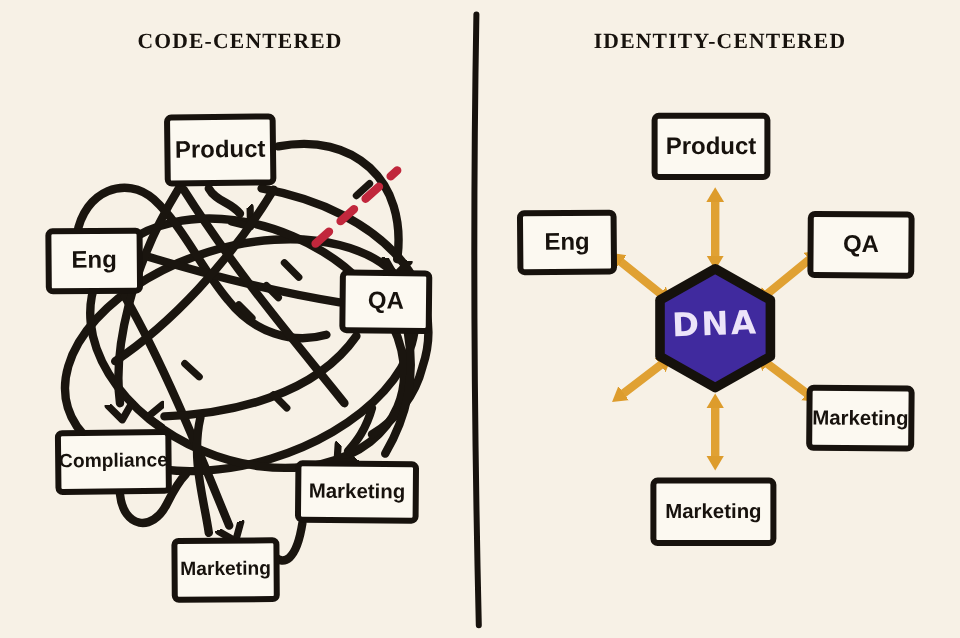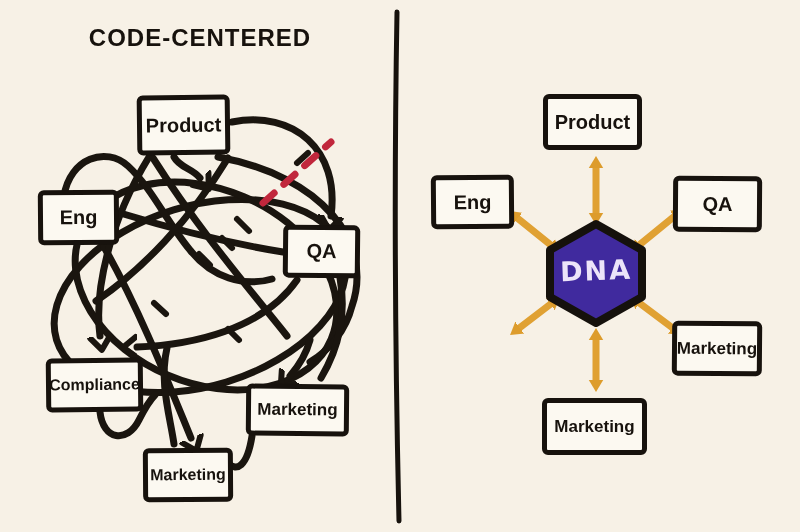--- a/index.html
+++ b/index.html
@@ -8,25 +8,25 @@
     width:800px;height:532px;
     background:#f7f1e6;
     overflow:hidden;
     font-family:"Liberation Sans", sans-serif;
   }
   .panel-title{
     position:absolute;
     top:24px;
     width:400px;
     text-align:center;
-    font-size:24px;
+    font-size:18px;
     font-weight:bold;
     letter-spacing:1px;
     color:#17120d;
-    font-family:Liberation Sans, sans-serif;
+    font-family:Liberation Serif, serif;
   }
   #canvas{
     position:absolute;left:0;top:0;z-index:1;
   }
   .node{
     position:absolute;
     box-sizing:border-box;
     background:#fcf9f1;
     border:5px solid #17120d;
     border-radius:6px;
@@ -111,20 +111,21 @@
       <path d="M 676,215 L 638,246" marker-start="url(#arrowOs)" marker-end="url(#arrowO)"></path>
       <path d="M 518,329 L 552,303" marker-start="url(#arrowOs)" marker-end="url(#arrowO)"></path>
       <path d="M 674,329 L 638,302" marker-start="url(#arrowOs)" marker-end="url(#arrowO)"></path>
       <path d="M 596,338 L 596,382" marker-start="url(#arrowOs)" marker-end="url(#arrowO)"></path>
     </g>
 
     <path d="M 596,224 L 642,250 L 642,297 L 596,323 L 550,297 L 550,250 Z" fill="#402a9e" stroke="#15110c" stroke-width="8" stroke-linejoin="round"></path>
   </svg>
 
   <div class="panel-title" style="left:0;">CODE-CENTERED</div>
+  <div class="panel-title" style="left:400px;">IDENTITY-CENTERED</div>
 
   <div class="node" style="left:137px;top:95px;width:93px;height:60px;transform:rotate(-0.7deg);">Product</div>
   <div class="node" style="left:38px;top:190px;width:81px;height:55px;transform:rotate(-0.5deg);">Eng</div>
   <div class="node" style="left:283px;top:225px;width:77px;height:53px;transform:rotate(0.6deg);">QA</div>
   <div class="node xs" style="left:46px;top:358px;width:97px;height:54px;transform:rotate(-0.6deg);">Compliance</div>
   <div class="node sm" style="left:246px;top:384px;width:103px;height:52px;transform:rotate(0.5deg);">Marketing</div>
   <div class="node xs" style="left:143px;top:448px;width:90px;height:54px;transform:rotate(-0.4deg);">Marketing</div>
 
   <div class="node" style="left:543px;top:94px;width:99px;height:56px;">Product</div>
   <div class="node" style="left:431px;top:175px;width:83px;height:54px;transform:rotate(-0.5deg);">Eng</div>

